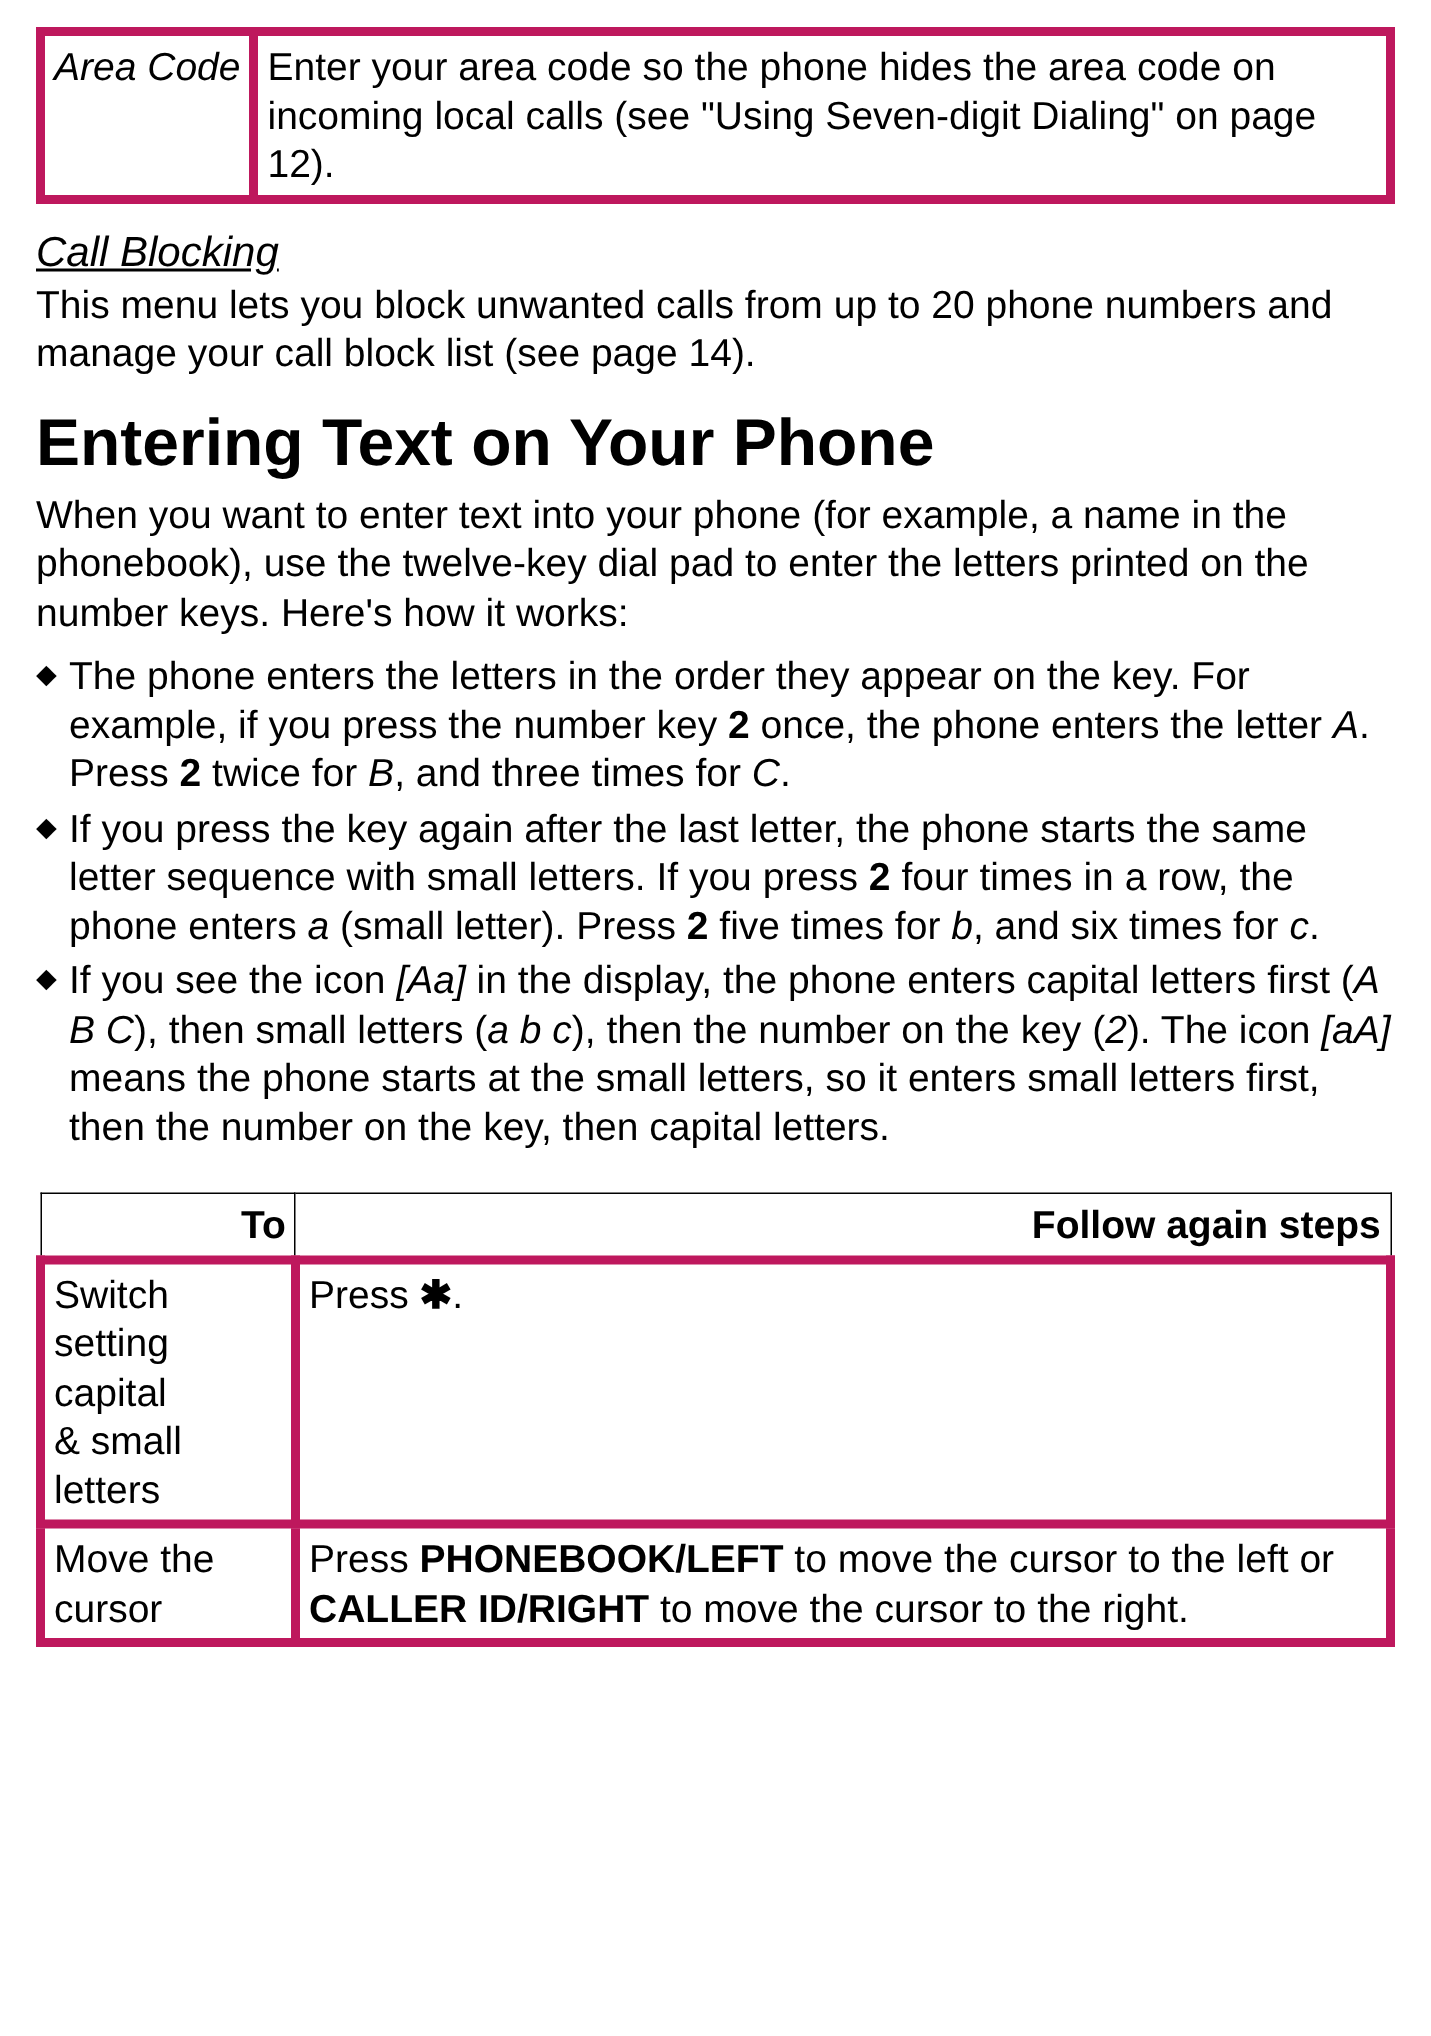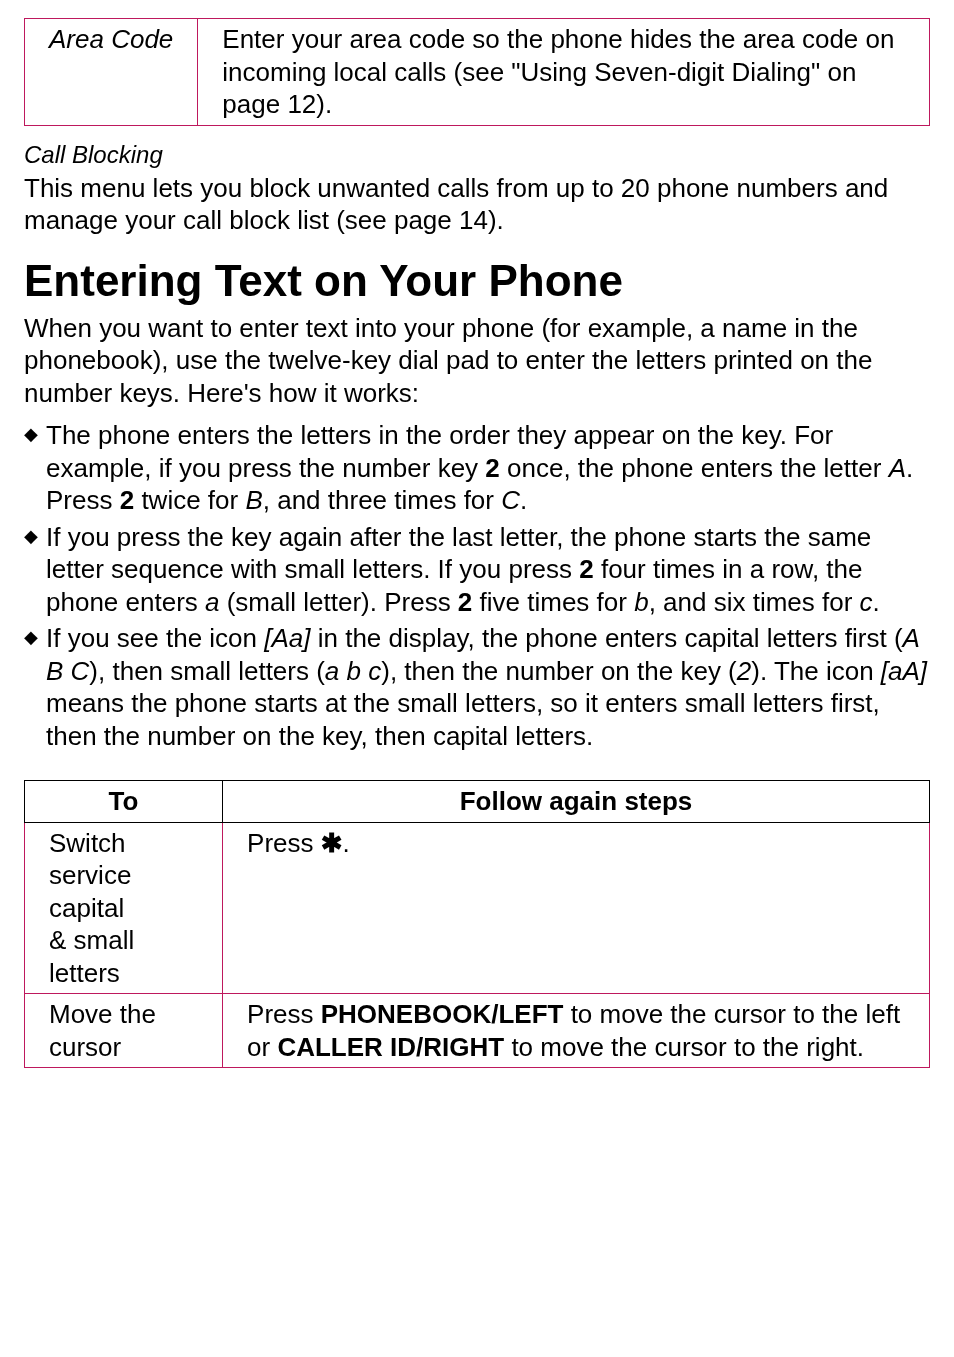--- a/index.html
+++ b/index.html
@@ -9,39 +9,40 @@
     margin: 18px 24px;
     color: #000;
     background: #fff;
   }
   table {
     border-collapse: collapse;
     width: 100%;
     margin-bottom: 10px;
   }
   td {
-    border: 1px solid #be185d;
-    padding: 4px 24px;
+    border: 6px solid #be185d;
+    padding: 4px 6px;
     vertical-align: top;
   }
   .row-label {
     font-style: italic;
     white-space: nowrap;
   }
   th {
     border: 1px solid #000;
     padding: 4px 6px;
-    text-align: center;
+    text-align: right;
     font-weight: bold;
   }
   h2.section {
     font-style: italic;
     font-weight: normal;
-    font-size: 24px;
+    font-size: 28px;
     margin: 14px 0 0 0;
+    text-decoration: underline;
   }
   h1.big {
     font-weight: bold;
     font-size: 44px;
     margin: 16px 0 4px 0;
   }
   p {
     margin: 2px 0 10px 0;
   }
   ul.diamond {
@@ -107,21 +108,21 @@
 </ul>
 
 <table>
   <tbody>
       <tr>
     <th>To</th>
     <th>Follow again steps</th>
   </tr>
   <tr>
     <td>
-      <span>Switch service capital</span><br>
+      <span>Switch setting capital</span><br>
       <span>&amp; small letters</span>
     </td>
     <td>
       <span>Press </span><span class="star">✱</span><span>.</span>
     </td>
   </tr>
   <tr>
     <td>Move the cursor</td>
     <td>
       <span>Press </span><span class="sc">PHONEBOOK/LEFT</span><span> to move the cursor to the left or </span><span class="sc">CALLER ID/RIGHT</span><span> to move the cursor to the right.</span>

